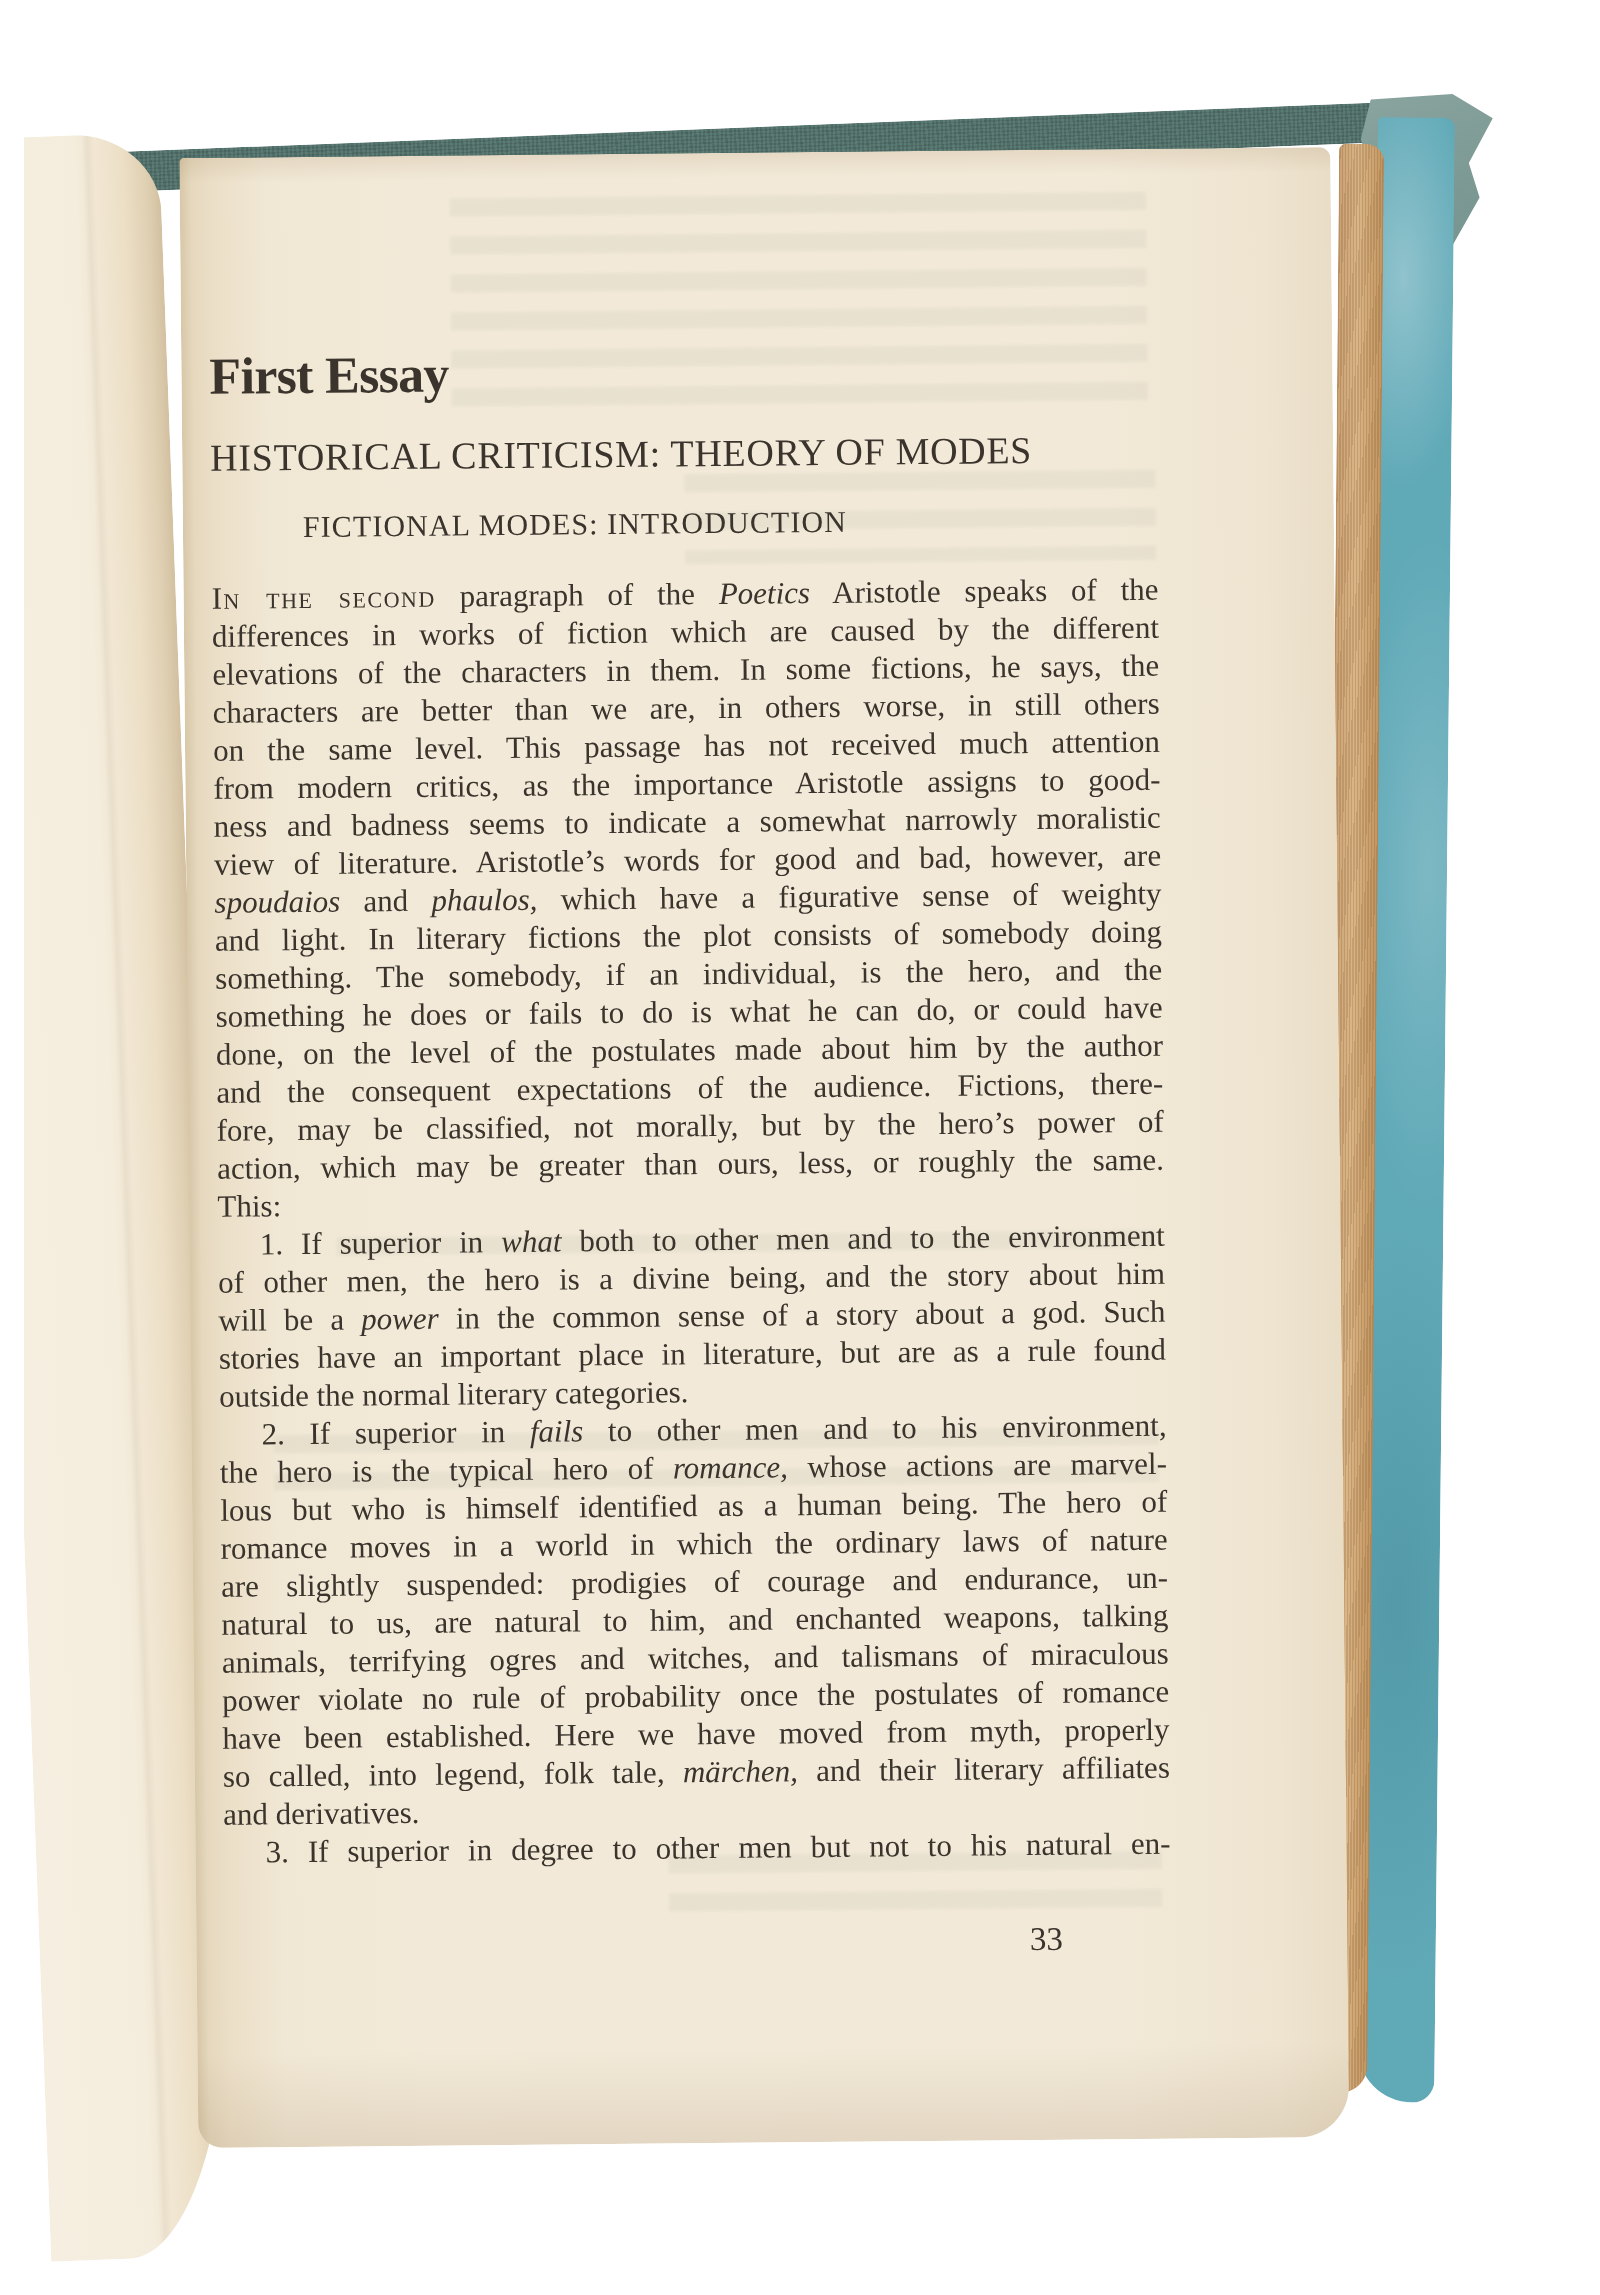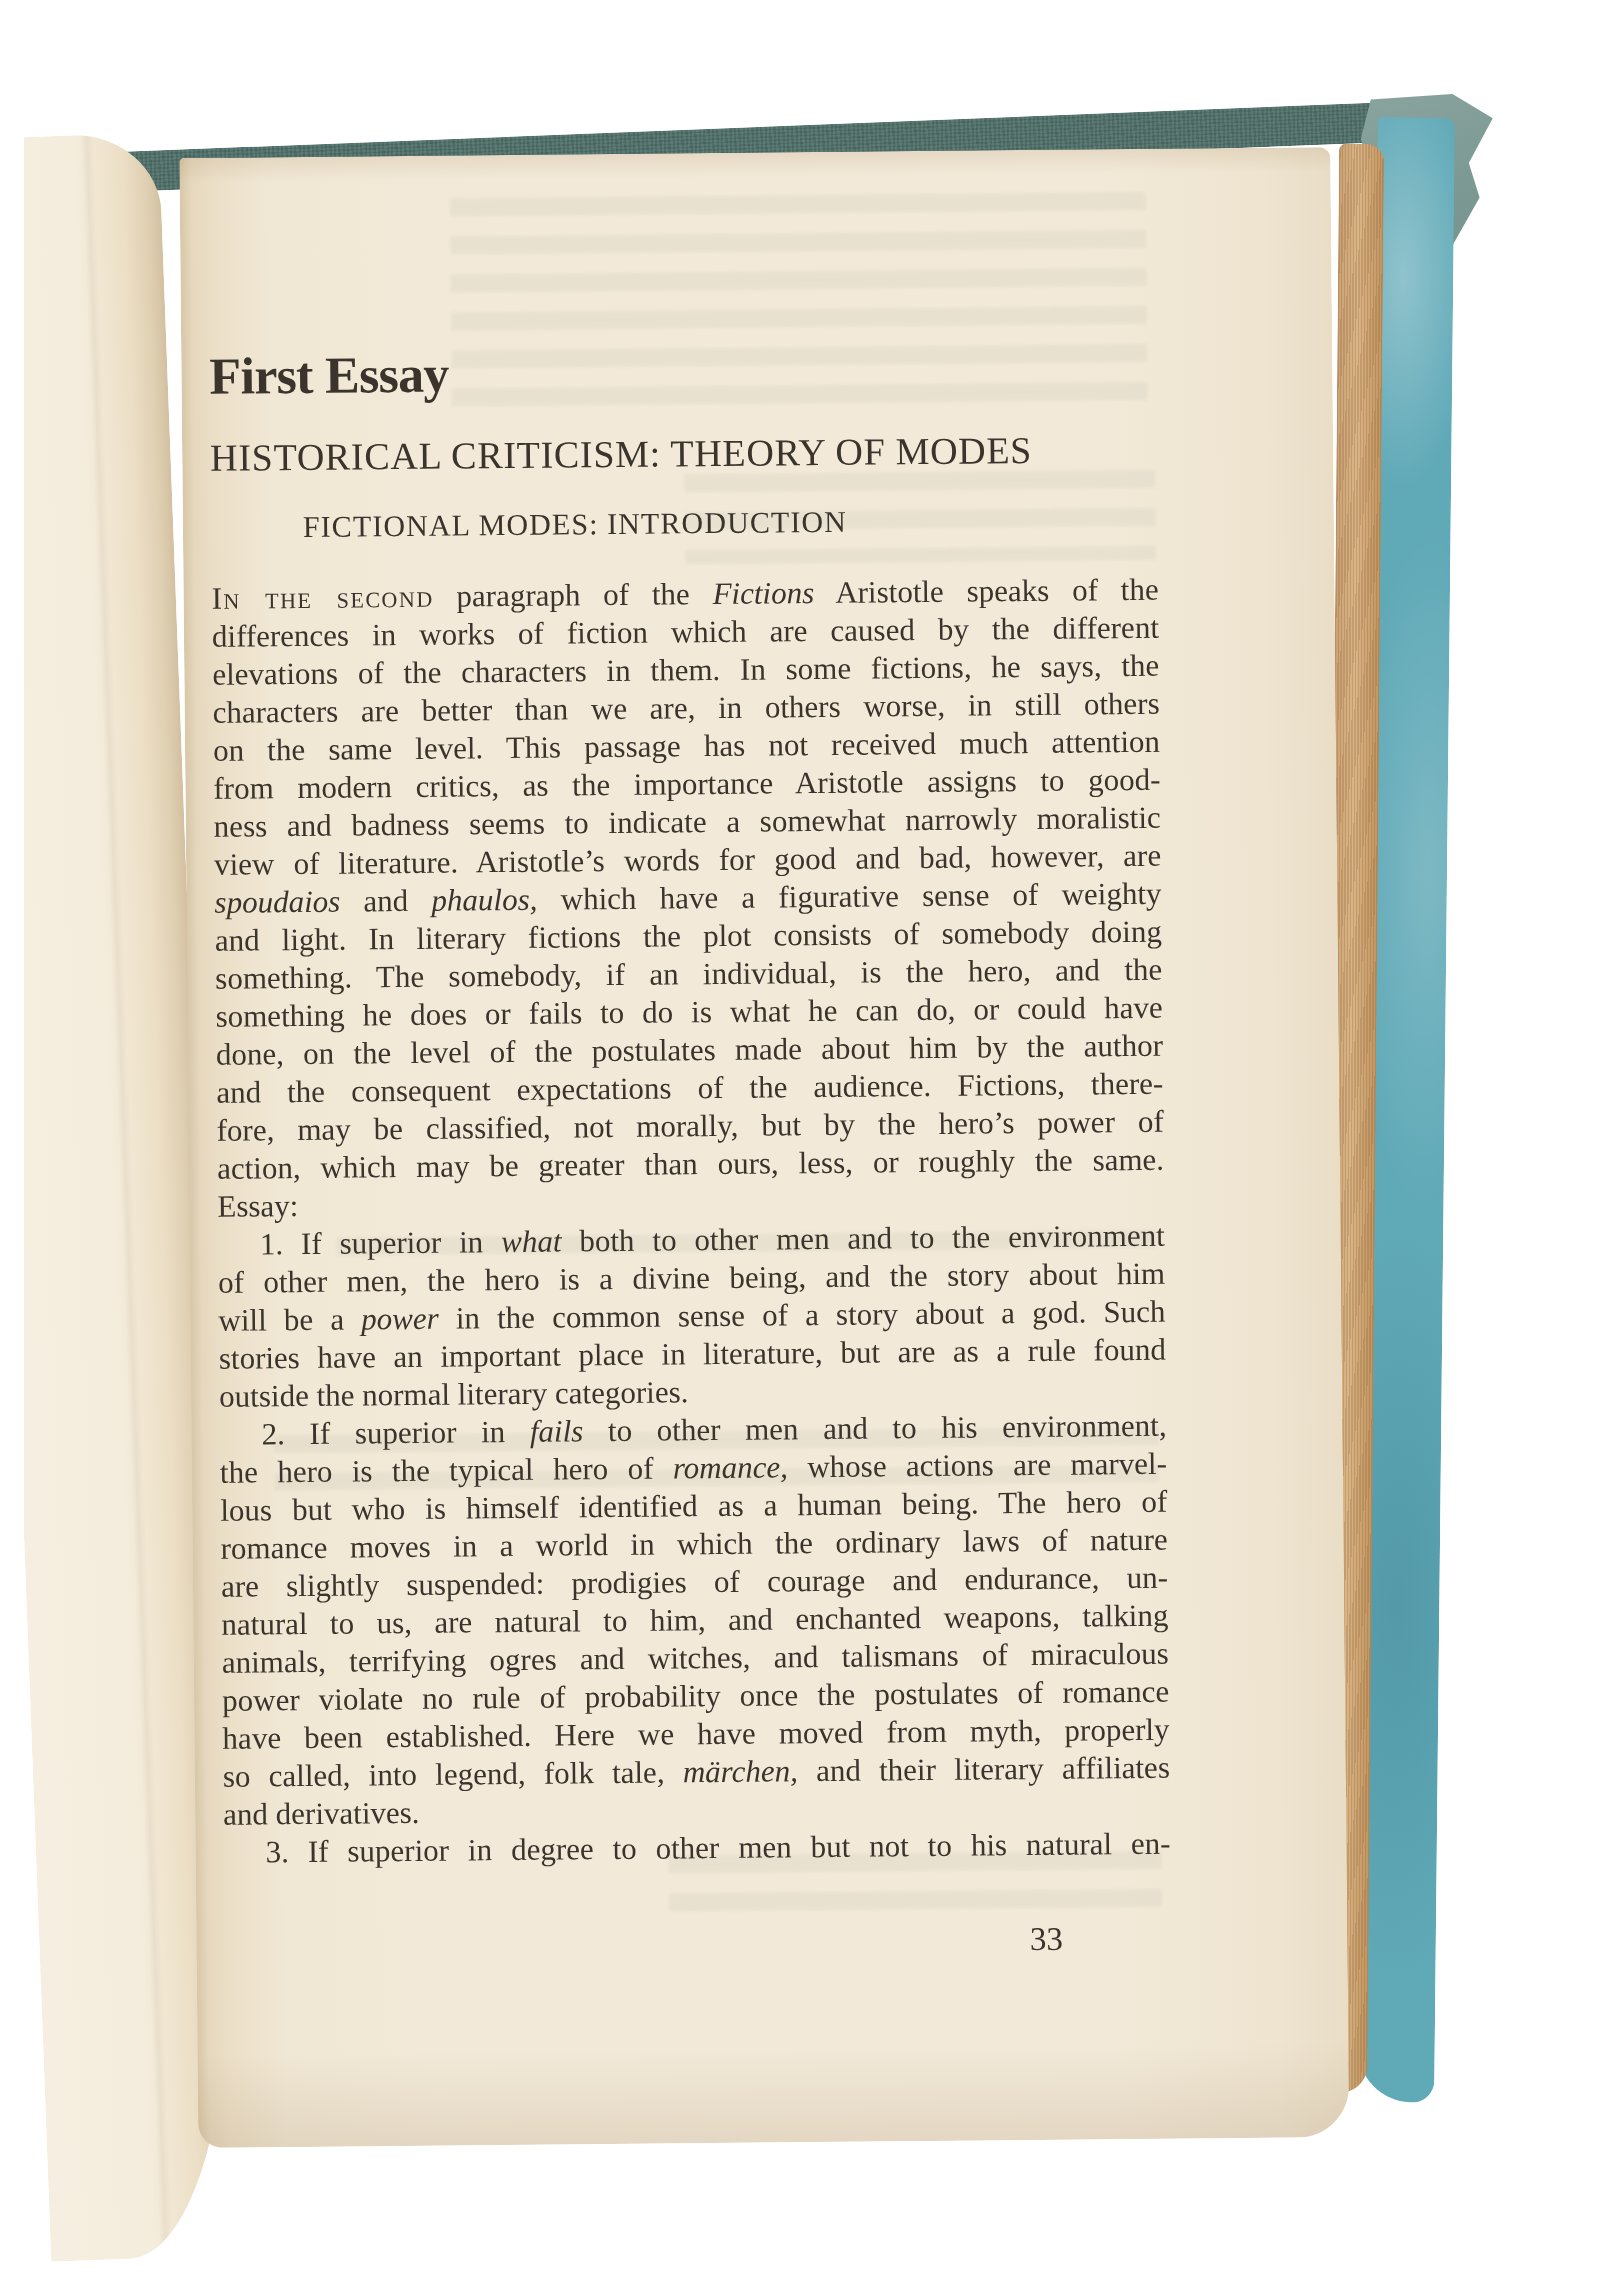--- a/index.html
+++ b/index.html
@@ -91,37 +91,37 @@
     <div class="ghost g2"></div>
     <div class="ghost g3"></div>
     <div class="ghost g4"></div>
     <div class="ghost g5"></div>
 
     <div class="kicker ink">First Essay</div>
     <div class="chapter ink">HISTORICAL CRITICISM: THEORY OF MODES</div>
     <div class="section ink">FICTIONAL MODES: INTRODUCTION</div>
 
     <div class="bodytext ink">
-        <div class="bline"><span class="sc">In the second</span><span> paragraph of the </span><span class="it">Fictions</span><span> Aristotle speaks of the</span></div>
+        <div class="bline"><span class="sc">In the second</span><span> paragraph of the </span><span class="it">Poetics</span><span> Aristotle speaks of the</span></div>
         <div class="bline"><span>differences in works of fiction which are caused by the different</span></div>
         <div class="bline"><span>elevations of the characters in them. In some fictions, he says, the</span></div>
         <div class="bline"><span>characters are better than we are, in others worse, in still others</span></div>
         <div class="bline"><span>on the same level. This passage has not received much attention</span></div>
         <div class="bline"><span>from modern critics, as the importance Aristotle assigns to good-</span></div>
         <div class="bline"><span>ness and badness seems to indicate a somewhat narrowly moralistic</span></div>
         <div class="bline"><span>view of literature. Aristotle’s words for good and bad, however, are</span></div>
         <div class="bline"><span class="it">spoudaios</span><span> and </span><span class="it">phaulos,</span><span> which have a figurative sense of weighty</span></div>
         <div class="bline"><span>and light. In literary fictions the plot consists of somebody doing</span></div>
         <div class="bline"><span>something. The somebody, if an individual, is the hero, and the</span></div>
         <div class="bline"><span>something he does or fails to do is what he can do, or could have</span></div>
         <div class="bline"><span>done, on the level of the postulates made about him by the author</span></div>
         <div class="bline"><span>and the consequent expectations of the audience. Fictions, there-</span></div>
         <div class="bline"><span>fore, may be classified, not morally, but by the hero’s power of</span></div>
         <div class="bline"><span>action, which may be greater than ours, less, or roughly the same.</span></div>
-        <div class="bline nojust"><span>Essay:</span></div>
+        <div class="bline nojust"><span>This:</span></div>
         <div class="bline ind"><span>1. If superior in </span><span class="it">what</span><span> both to other men and to the environment</span></div>
         <div class="bline"><span>of other men, the hero is a divine being, and the story about him</span></div>
         <div class="bline"><span>will be a </span><span class="it">power</span><span> in the common sense of a story about a god. Such</span></div>
         <div class="bline"><span>stories have an important place in literature, but are as a rule found</span></div>
         <div class="bline nojust"><span>outside the normal literary categories.</span></div>
         <div class="bline ind"><span>2. If superior in </span><span class="it">fails</span><span> to other men and to his environment,</span></div>
         <div class="bline"><span>the hero is the typical hero of </span><span class="it">romance,</span><span> whose actions are marvel-</span></div>
         <div class="bline"><span>lous but who is himself identified as a human being. The hero of</span></div>
         <div class="bline"><span>romance moves in a world in which the ordinary laws of nature</span></div>
         <div class="bline"><span>are slightly suspended: prodigies of courage and endurance, un-</span></div>

